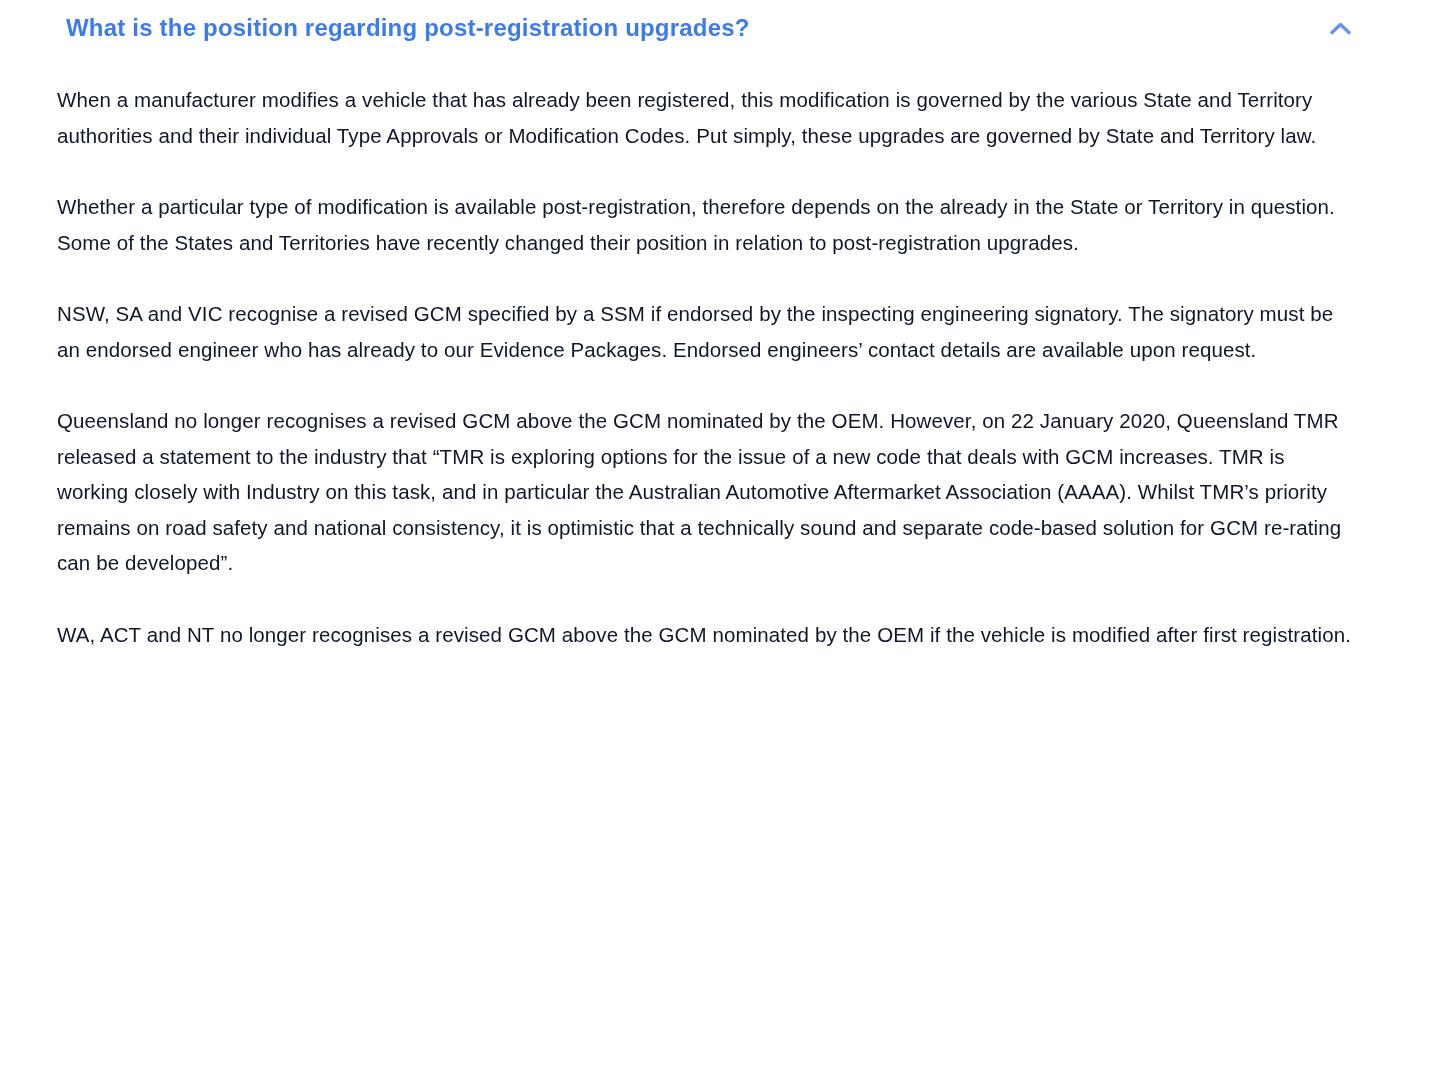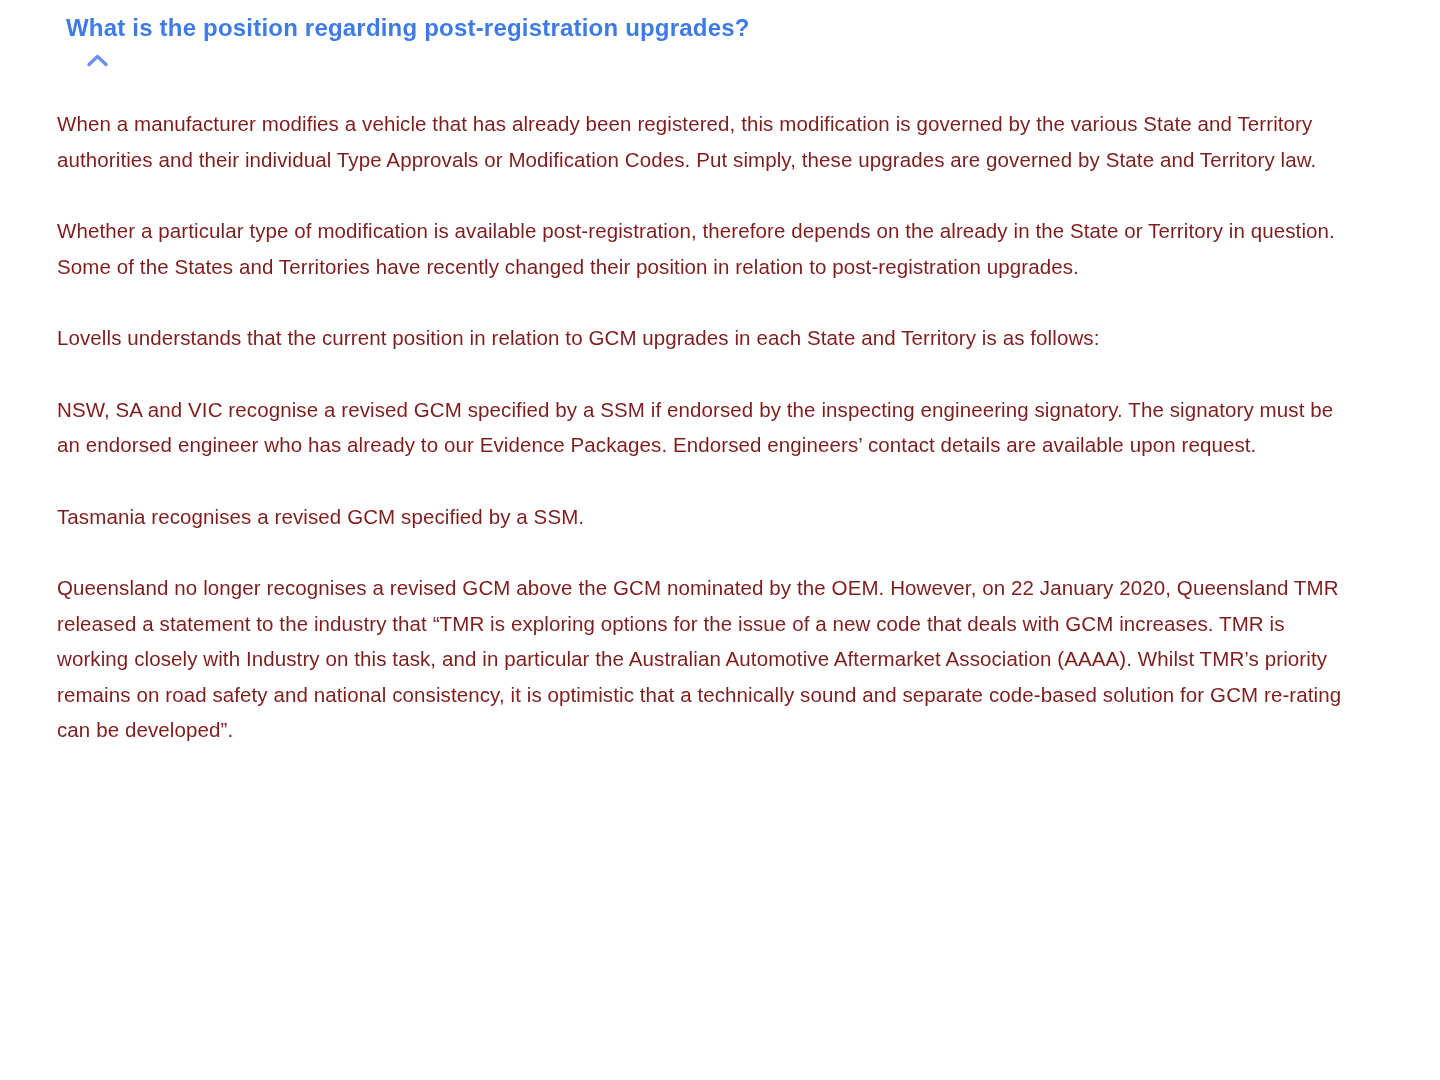--- a/index.html
+++ b/index.html
@@ -16,21 +16,20 @@
   }
   .faq-item {
     width: 100%;
     padding-top: 12px;
   }
   .faq-header {
     display: flex;
     align-items: flex-start;
     justify-content: space-between;
     padding: 0 88px 0 66px;
-    flex-direction: column;
   }
   .faq-question {
     margin: 0;
     font-size: 24px;
     font-weight: 700;
     line-height: 32px;
     color: #3d7be8;
     letter-spacing: 0.2px;
   }
   .chevron-btn {
@@ -44,21 +43,21 @@
     line-height: 0;
   }
   .faq-body {
     padding: 0 86px 0 57px;
     margin-top: 38px;
   }
   .faq-body p {
     margin: 0 0 36px 0;
     font-size: 20.5px;
     line-height: 35.5px;
-    color: #7f1d1d;
+    color: #0f172a;
     letter-spacing: 0.1px;
   }
 </style>
 </head>
 <body>
 
 <div class="faq-item">
 
   <div class="faq-header">
     <h2 class="faq-question">What is the position regarding post-registration upgrades?</h2>
@@ -67,19 +66,18 @@
         <svg width="23" height="15" viewBox="0 0 23 15" aria-hidden="true">
           <polyline points="3,11.5 11.5,3.5 20,11.5" fill="none" stroke="#6b8ff0" stroke-width="3.4" stroke-linecap="round" stroke-linejoin="round"></polyline>
         </svg>
       </span>
     </button>
   </div>
 
   <div class="faq-body">
     <p>When a manufacturer modifies a vehicle that has already been registered, this modification is governed by the various State and Territory authorities and their individual Type Approvals or Modification Codes. Put simply, these upgrades are governed by State and Territory law.</p>
     <p>Whether a particular type of modification is available post-registration, therefore depends on the already in the State or Territory in question. Some of the States and Territories have recently changed their position in relation to post-registration upgrades.</p>
-    <p>Lovells understands that the current position in relation to GCM upgrades in each State and Territory is as follows:</p>
     <p>NSW, SA and VIC recognise a revised GCM specified by a SSM if endorsed by the inspecting engineering signatory. The signatory must be an endorsed engineer who has already to our Evidence Packages. Endorsed engineers’ contact details are available upon request.</p>
-    <p>Tasmania recognises a revised GCM specified by a SSM.</p>
     <p>Queensland no longer recognises a revised GCM above the GCM nominated by the OEM. However, on 22 January 2020, Queensland TMR released a statement to the industry that “TMR is exploring options for the issue of a new code that deals with GCM increases. TMR is working closely with Industry on this task, and in particular the Australian Automotive Aftermarket Association (AAAA). Whilst TMR’s priority remains on road safety and national consistency, it is optimistic that a technically sound and separate code-based solution for GCM re-rating can be developed”.</p>
+    <p>WA, ACT and NT no longer recognises a revised GCM above the GCM nominated by the OEM if the vehicle is modified after first registration.</p>
   </div>
 
 </div>
 
 </body></html>

